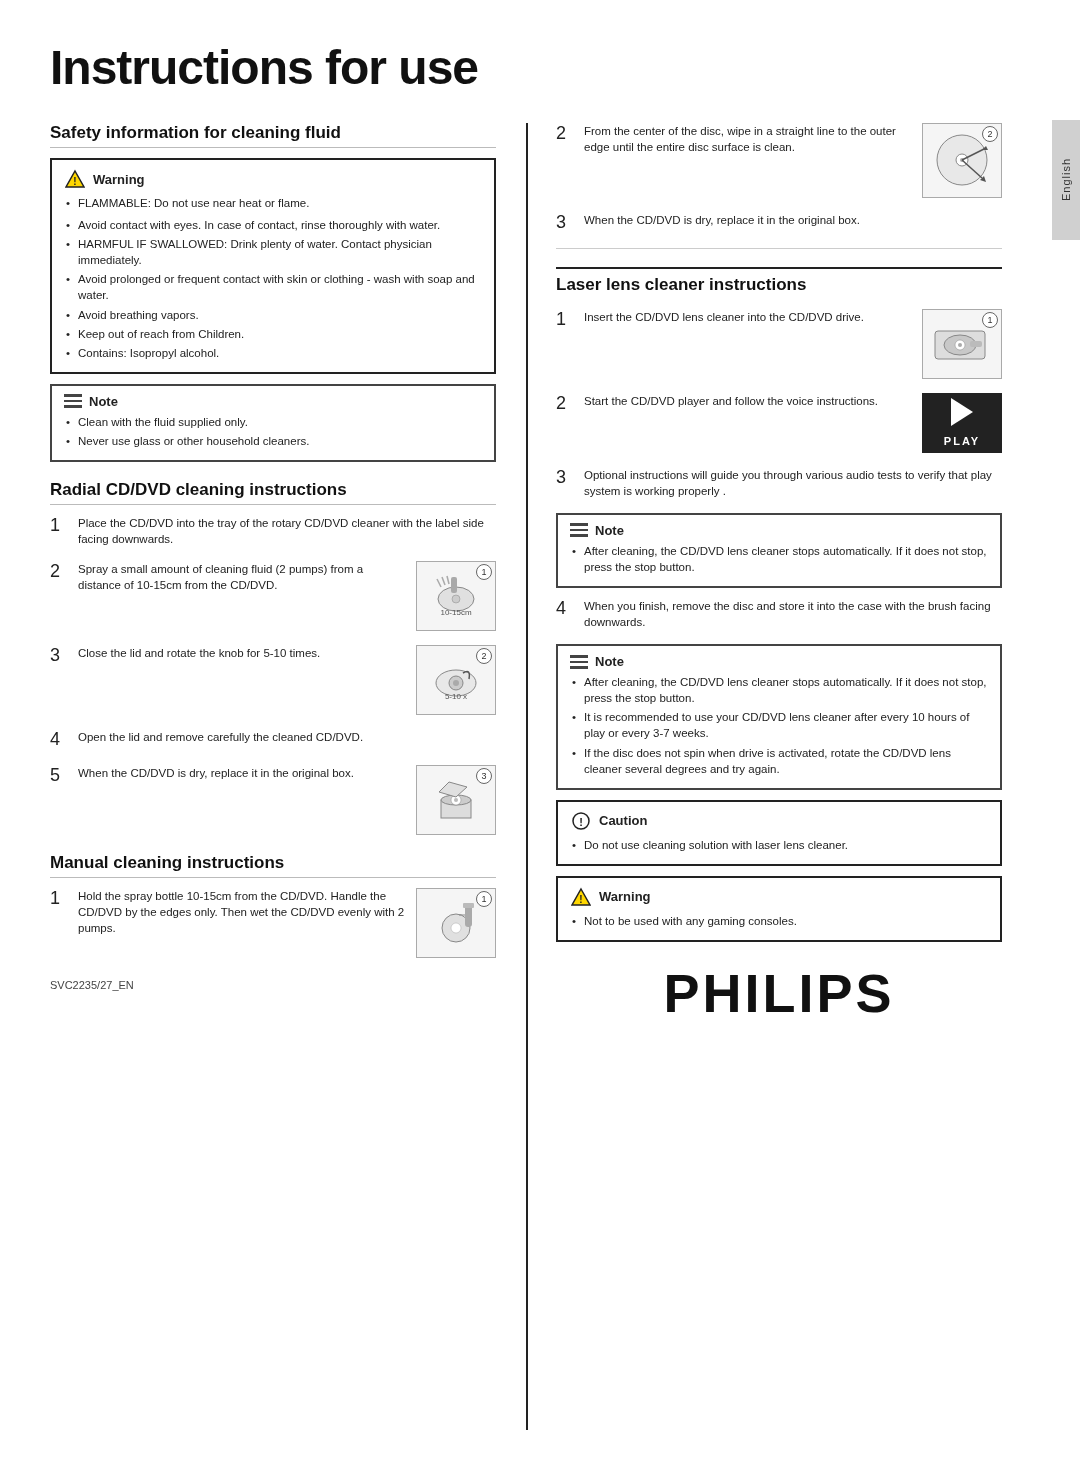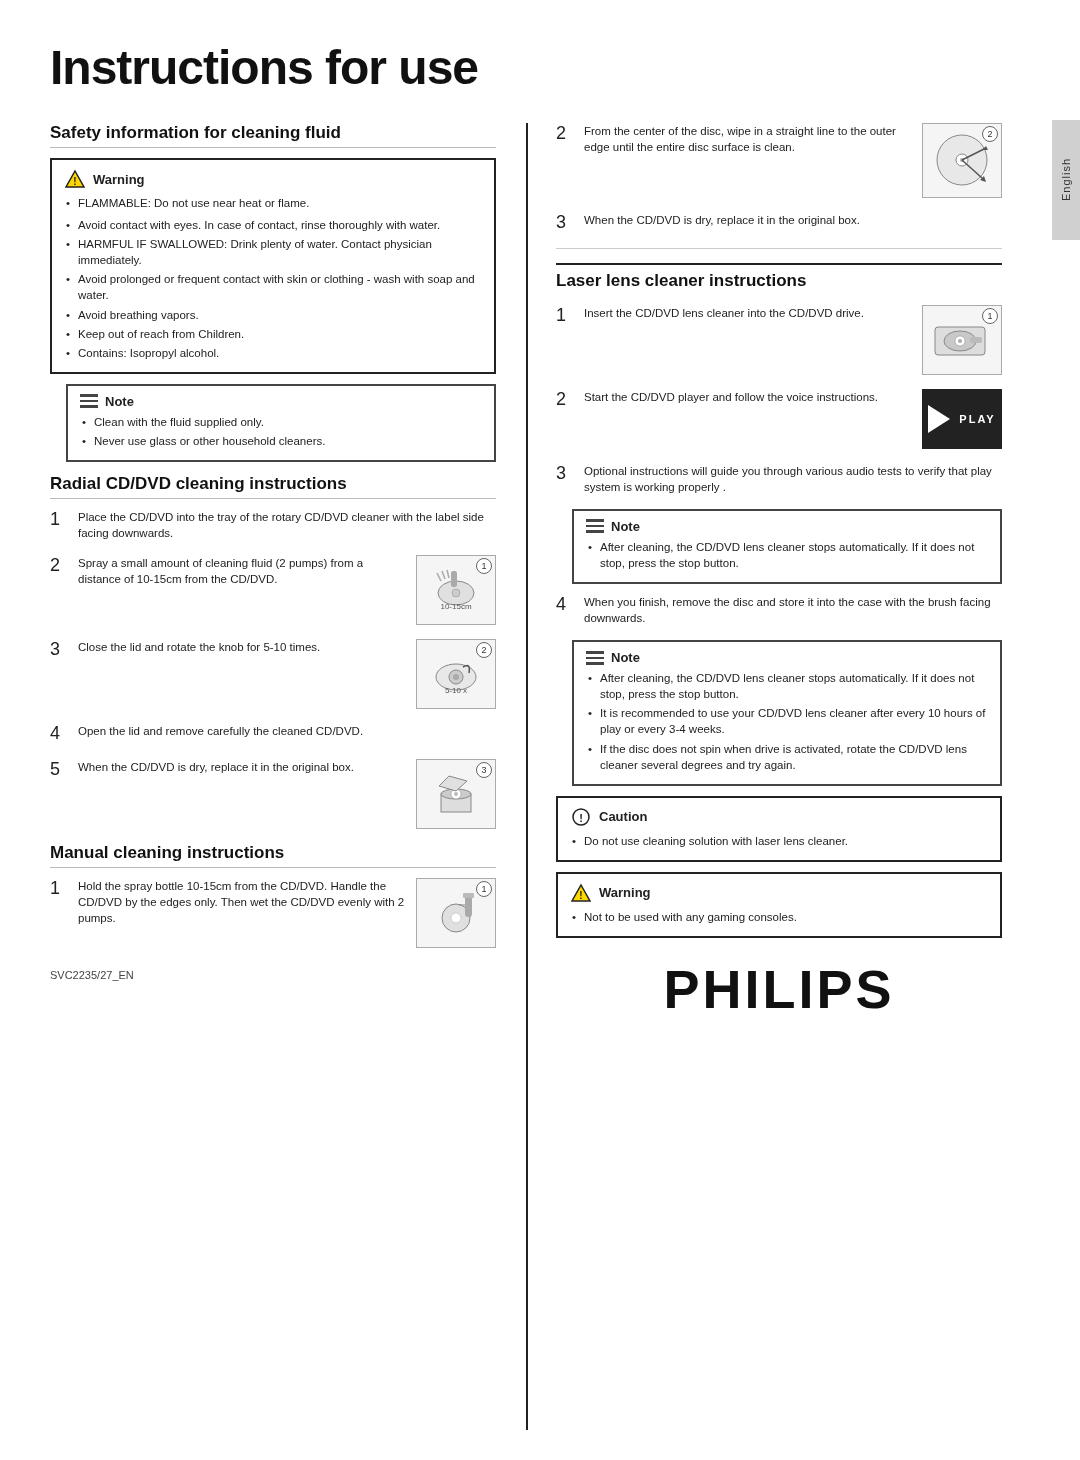--- a/index.html
+++ b/index.html
@@ -64,21 +64,21 @@
       flex: 1;
       min-width: 0;
       border-left: 2px solid #222;
       padding-left: 28px;
     }
     .section-title {
       font-size: 17px;
       font-weight: bold;
       color: #111;
       margin-bottom: 10px;
-      margin-top: 12px;
+      margin-top: 18px;
       border-bottom: 1px solid #bbb;
       padding-bottom: 4px;
     }
     .section-title:first-child {
       margin-top: 0;
     }
     .warning-box {
       border: 2px solid #222;
       padding: 8px 12px;
       margin: 8px 0 10px 0;
@@ -110,21 +110,21 @@
       width: 22px;
       height: 22px;
     }
     .caution-icon svg {
       width: 18px;
       height: 18px;
     }
     .note-box {
       border: 2px solid #444;
       padding: 8px 12px;
-      margin: 8px 0 10px 16px;
+      margin: 8px 0 10px 0;
       background: #fff;
     }
     .note-header {
       display: flex;
       align-items: center;
       font-weight: bold;
       font-size: 13px;
       margin-bottom: 5px;
       gap: 7px;
     }
@@ -209,20 +209,21 @@
       justify-content: center;
       font-size: 9px;
       background: #fff;
       color: #333;
     }
     .play-btn {
       width: 80px;
       height: 60px;
       background: #222;
       display: flex;
+      flex-direction: column;
       align-items: center;
       justify-content: center;
       color: #fff;
       gap: 9px;
     }
     .play-triangle {
       width: 0;
       height: 0;
       border-top: 14px solid transparent;
       border-bottom: 14px solid transparent;
@@ -501,21 +502,21 @@
           </div>
         </div>
 
         <div class="note-box">
           <div class="note-header">
             <span class="note-icon"></span>
             <span>Note</span>
           </div>
           <ul class="bullet-list">
             <li>After cleaning, the CD/DVD lens cleaner stops automatically. If it does not stop, press the stop button.</li>
-            <li>It is recommended to use your CD/DVD lens cleaner after every 10 hours of play or every 3-4 weeks.</li>
+            <li>It is recommended to use your CD/DVD lens cleaner after every 10 hours of play or every 3-7 weeks.</li>
             <li>If the disc does not spin when drive is activated, rotate the CD/DVD lens cleaner several degrees and try again.</li>
           </ul>
         </div>
 
         <div class="warning-box">
           <div class="warning-header">
             <span class="caution-icon">
               <svg viewBox="0 0 18 18" fill="none">
                 <circle cx="9" cy="9" r="8" fill="#fff" stroke="#222" stroke-width="1.5"></circle>
                 <text x="9" y="14" text-anchor="middle" font-size="11" font-weight="bold" fill="#222">!</text>

